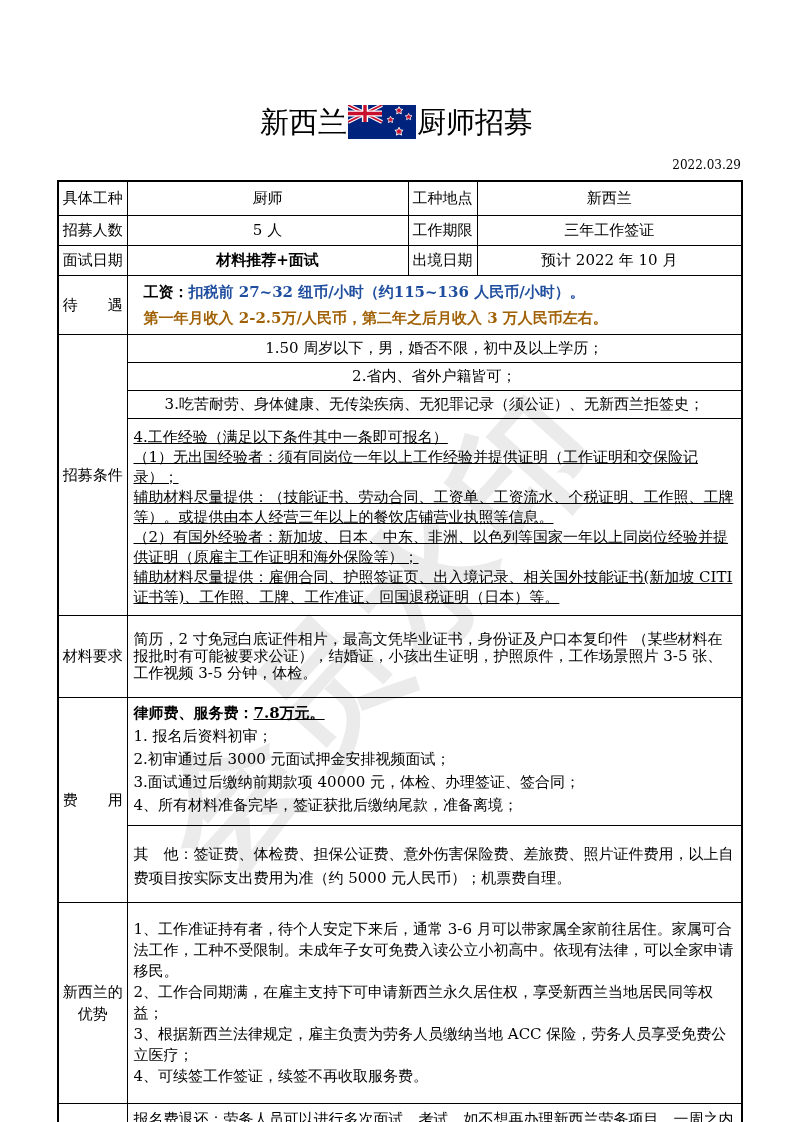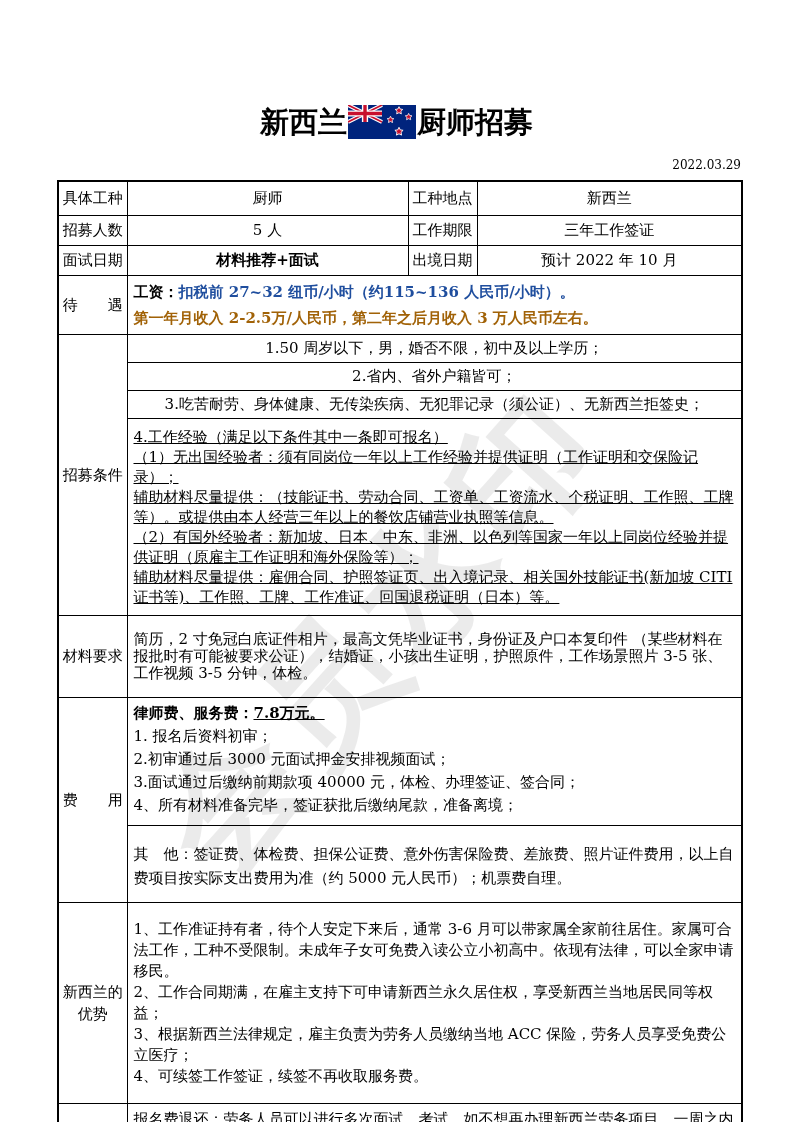--- a/index.html
+++ b/index.html
@@ -26,21 +26,21 @@
     transform-origin: 50% 50%;
     white-space: nowrap;
     z-index: 0;
     pointer-events: none;
   }
 
   .title {
     margin-top: 102px;
     text-align: center;
     font-size: 29px;
-    font-weight: bold;
+    font-weight: normal;
     line-height: 40px;
     position: relative; z-index: 1;
   }
   .title .flag { display: inline-block; vertical-align: -7px; margin: 0 1px; line-height: 0; }
 
   .date {
     margin: 16px 52px 8px 0;
     text-align: right;
     font-size: 12px;
     position: relative; z-index: 1;
@@ -64,21 +64,21 @@
   td.ctr { text-align: center; }
   .h34 td { height: 34px; }
   .h30 td { height: 30px; }
   .h28 td { height: 28px; text-align: center; }
   .bold { font-weight: bold; }
   .blue { color: #1f4e9e; font-weight: bold; }
   .red  { color: #a16207; font-weight: bold; }
   .ul   { text-decoration: underline; }
   .hl   { background: #ffff00; }
 
-  td.salary-cell { line-height: 26px; padding: 3px 6px; }
+  td.salary-cell { line-height: 26px; padding: 3px 16px; }
   td.exp-cell { line-height: 20px; padding: 8px 6px; vertical-align: top; text-decoration: underline; }
   td.materials-cell { line-height: 17px; padding: 15px 6px; }
   td.fees-main-cell { line-height: 23px; padding: 4px 6px 8px 6px; vertical-align: top; }
   td.fees-other-cell { line-height: 24px; padding: 16px 6px 12px 6px; vertical-align: top; }
   td.adv-cell { line-height: 21px; padding: 16px 6px; vertical-align: top; }
   td.notes-cell { line-height: 23px; padding: 4px 6px; vertical-align: top; }
 </style>
 </head>
 <body>
 

